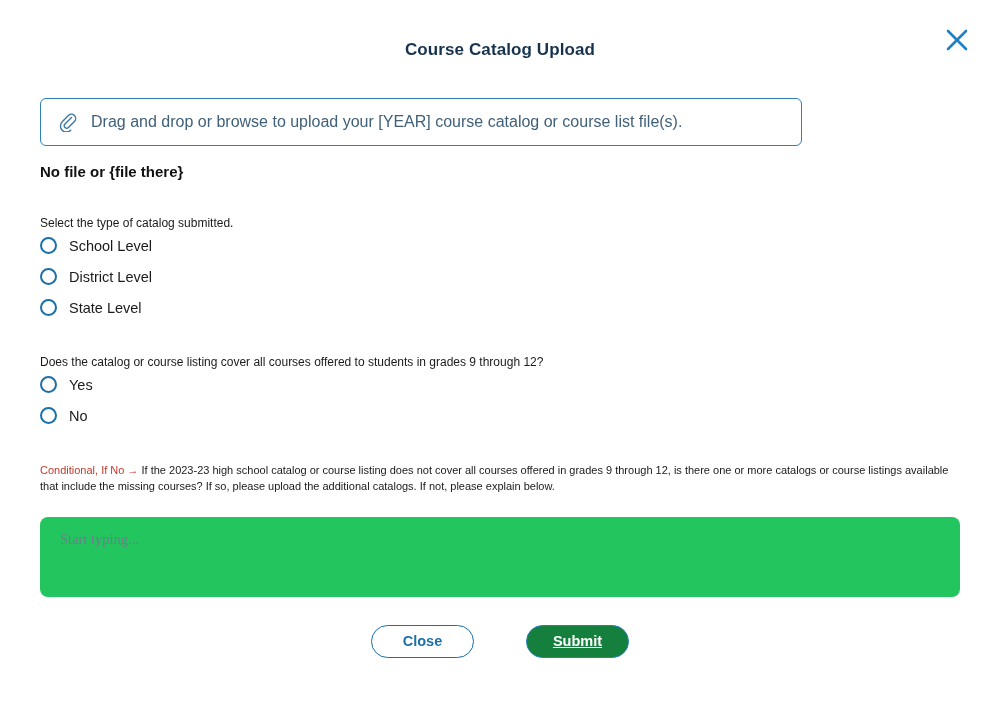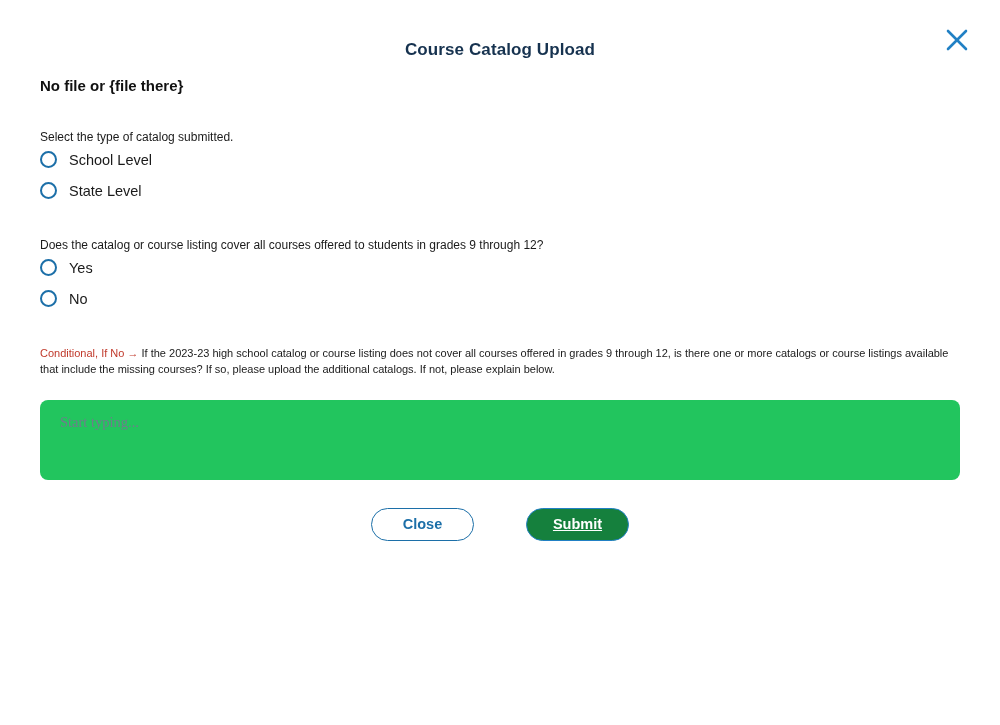--- a/index.html
+++ b/index.html
@@ -178,29 +178,41 @@
 
   <div class="close-icon">
     <svg width="26" height="26" viewBox="0 0 26 26" aria-hidden="true">
       <line x1="4" y1="4" x2="22" y2="22" stroke="#2180c4" stroke-width="2.6" stroke-linecap="round"></line>
       <line x1="22" y1="4" x2="4" y2="22" stroke="#2180c4" stroke-width="2.6" stroke-linecap="round"></line>
     </svg>
   </div>
 
   <div class="content">
 
+    <div class="dropzone">
+      <span class="clip-icon">
+        <svg width="20" height="20" viewBox="0 0 20 20" aria-hidden="true">
+          <path d="M13.5 5.5 L7 12 a2.4 2.4 0 0 0 3.4 3.4 L16.4 9.4 a4.2 4.2 0 0 0 -6 -6 L4.2 9.7 a6 6 0 0 0 8.5 8.5" fill="none" stroke="#3b78a8" stroke-width="1.4" stroke-linecap="round" stroke-linejoin="round"></path>
+        </svg>
+      </span>
+      <span class="dropzone-text">Drag and drop or browse to upload your [YEAR] course catalog or course list file(s).</span>
+    </div>
 
     <div class="file-status">No file or {file there}</div>
 
     <div class="question">Select the type of catalog submitted.</div>
 
     <div class="radio-group">
       <div class="radio-row">
         <span class="radio"></span>
         <span class="radio-label">School Level</span>
+      </div>
+      <div class="radio-row">
+        <span class="radio"></span>
+        <span class="radio-label">District Level</span>
       </div>
       <div class="radio-row">
         <span class="radio"></span>
         <span class="radio-label">State Level</span>
       </div>
     </div>
 
     <div class="question q2">Does the catalog or course listing cover all courses offered to students in grades 9 through 12?</div>
 
     <div class="radio-group">

